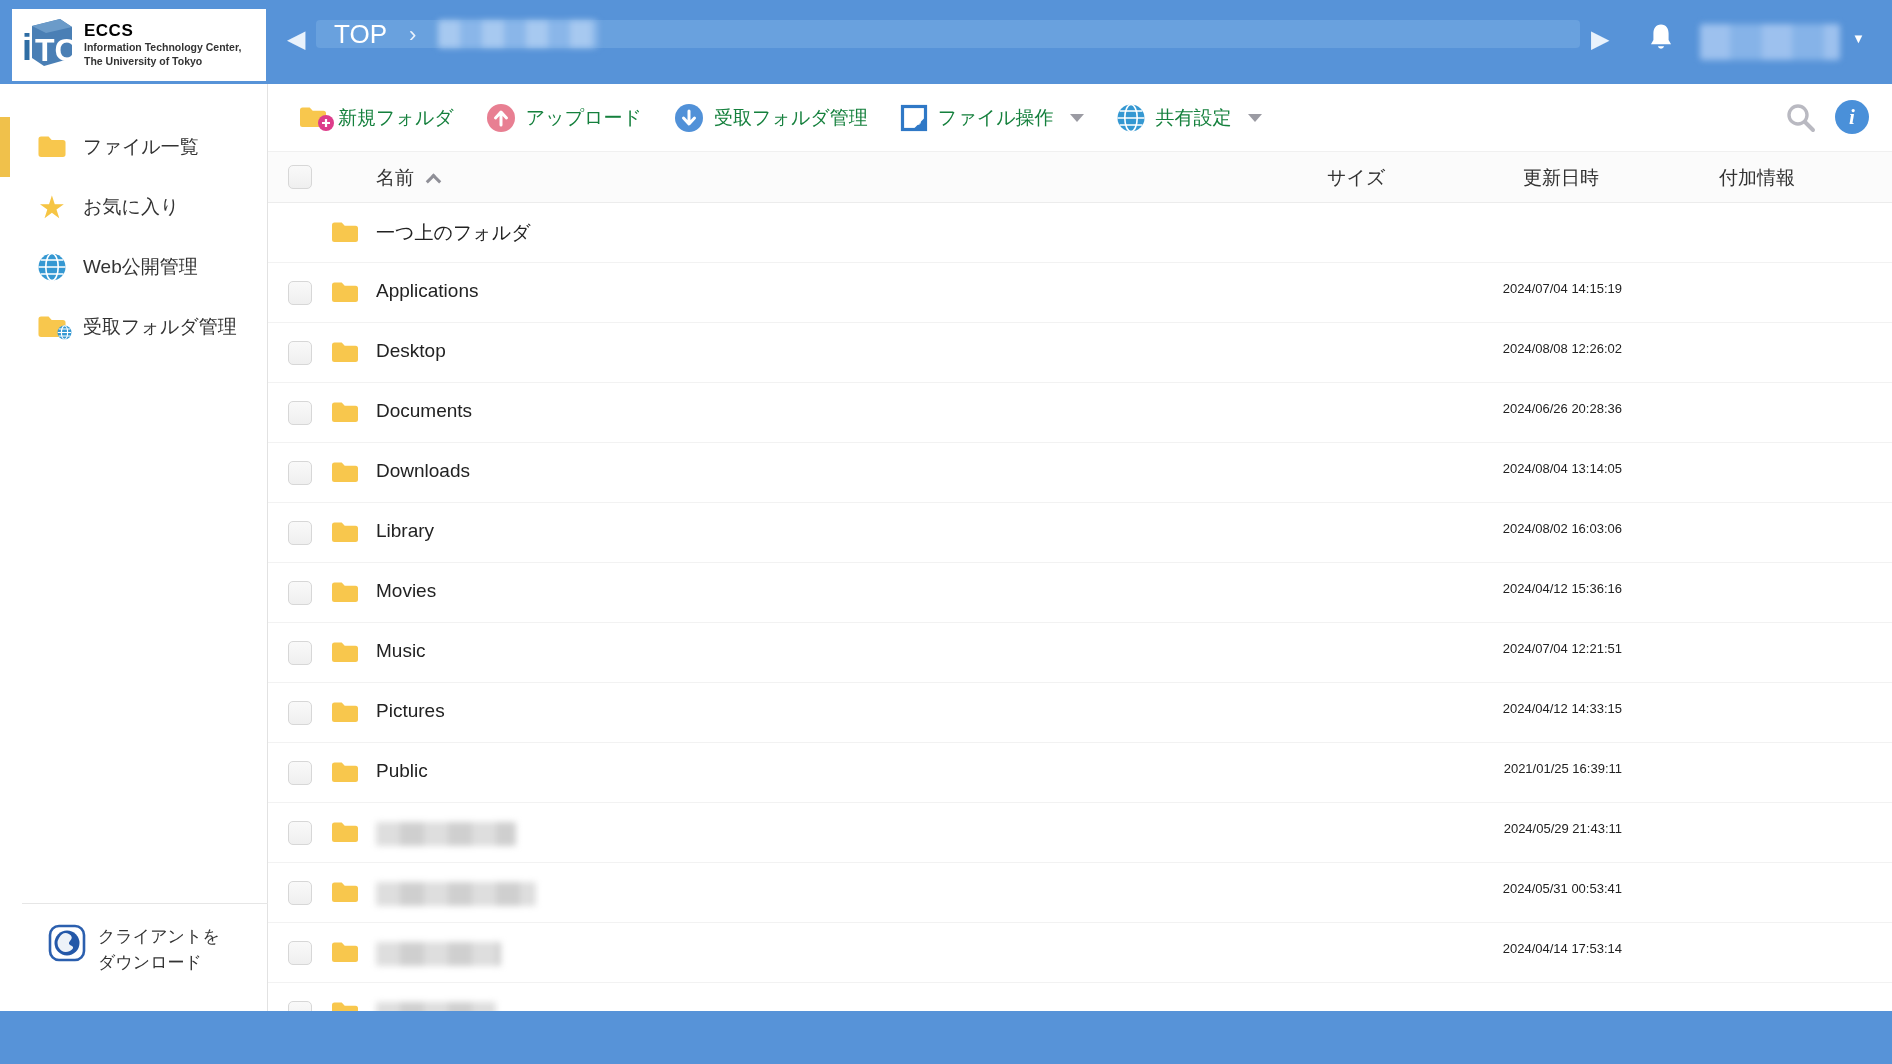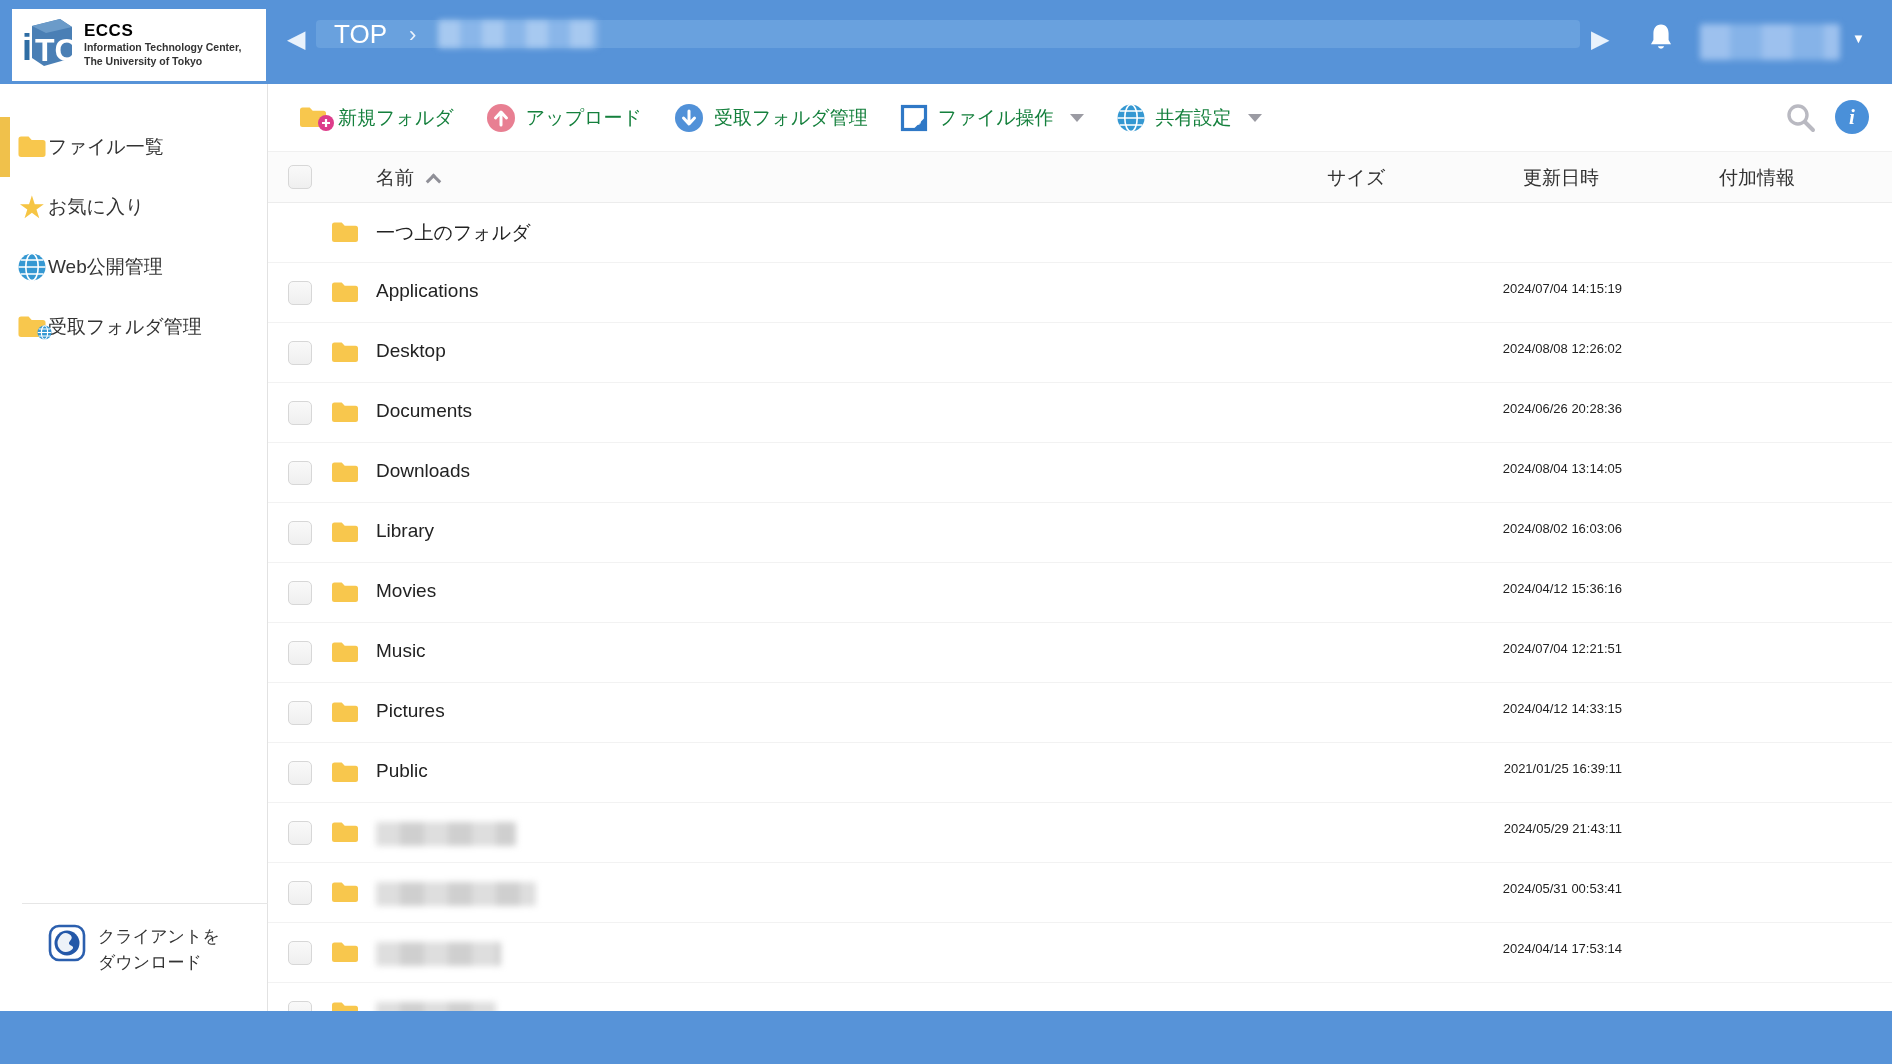--- a/index.html
+++ b/index.html
@@ -22,21 +22,21 @@
     background:repeating-linear-gradient(90deg,#a7c9f0 0 22px,#8ab6e9 22px 44px); }
   .bell { position:absolute; left:1647px; top:22px; cursor:pointer; }
   .user-redacted { position:absolute; left:1700px; top:24px; width:140px; height:36px; border-radius:3px; filter:blur(3px); cursor:pointer;
     background:repeating-linear-gradient(90deg,#9dc1ee 0 30px,#86b3e8 30px 62px); }
   .user-caret { position:absolute; left:1852px; top:31px; color:#fff; font-size:13px; cursor:pointer; }
 
   
   .sidebar { position:absolute; left:0; top:84px; width:268px; height:927px; background:#fff; border-right:1px solid #e2e2e2; }
   .side-items { position:relative; padding-top:33px; }
   .active-bar { position:absolute; left:0; top:33px; width:10px; height:60px; background:#f0c14b; }
-  .side-item { position:relative; height:60px; display:flex; align-items:center; gap:0; padding-left:16px; font-size:19px; color:#333; cursor:pointer; }
+  .side-item { position:relative; height:60px; display:flex; align-items:center; gap:15px; padding-left:36px; font-size:19px; color:#333; cursor:pointer; }
   .side-ic { width:32px; display:flex; justify-content:center; align-items:center; position:relative; }
   .star-glyph { color:#f6c544; font-size:31px; line-height:1; }
   .mini-badge { position:absolute; right:-4px; bottom:-5px; }
   .client-dl { position:absolute; left:0; top:819px; width:267px; border-top:1px solid #e6e6e6; padding:20px 0 0 26px; display:flex; gap:12px; align-items:flex-start; cursor:pointer;margin-left:22px; }
   .client-text { font-size:17px; color:#333; line-height:1.55; }
 
   
   .toolbar { position:absolute; left:268px; top:84px; width:1624px; height:67px; background:#fff; display:flex; align-items:center; gap:32px; padding-left:30px; }
   .tb-btn { display:flex; align-items:center; gap:10px; font-size:19px; color:#15803d; cursor:pointer; white-space:nowrap; }
   .tb-ic { position:relative; display:flex; align-items:center; }

